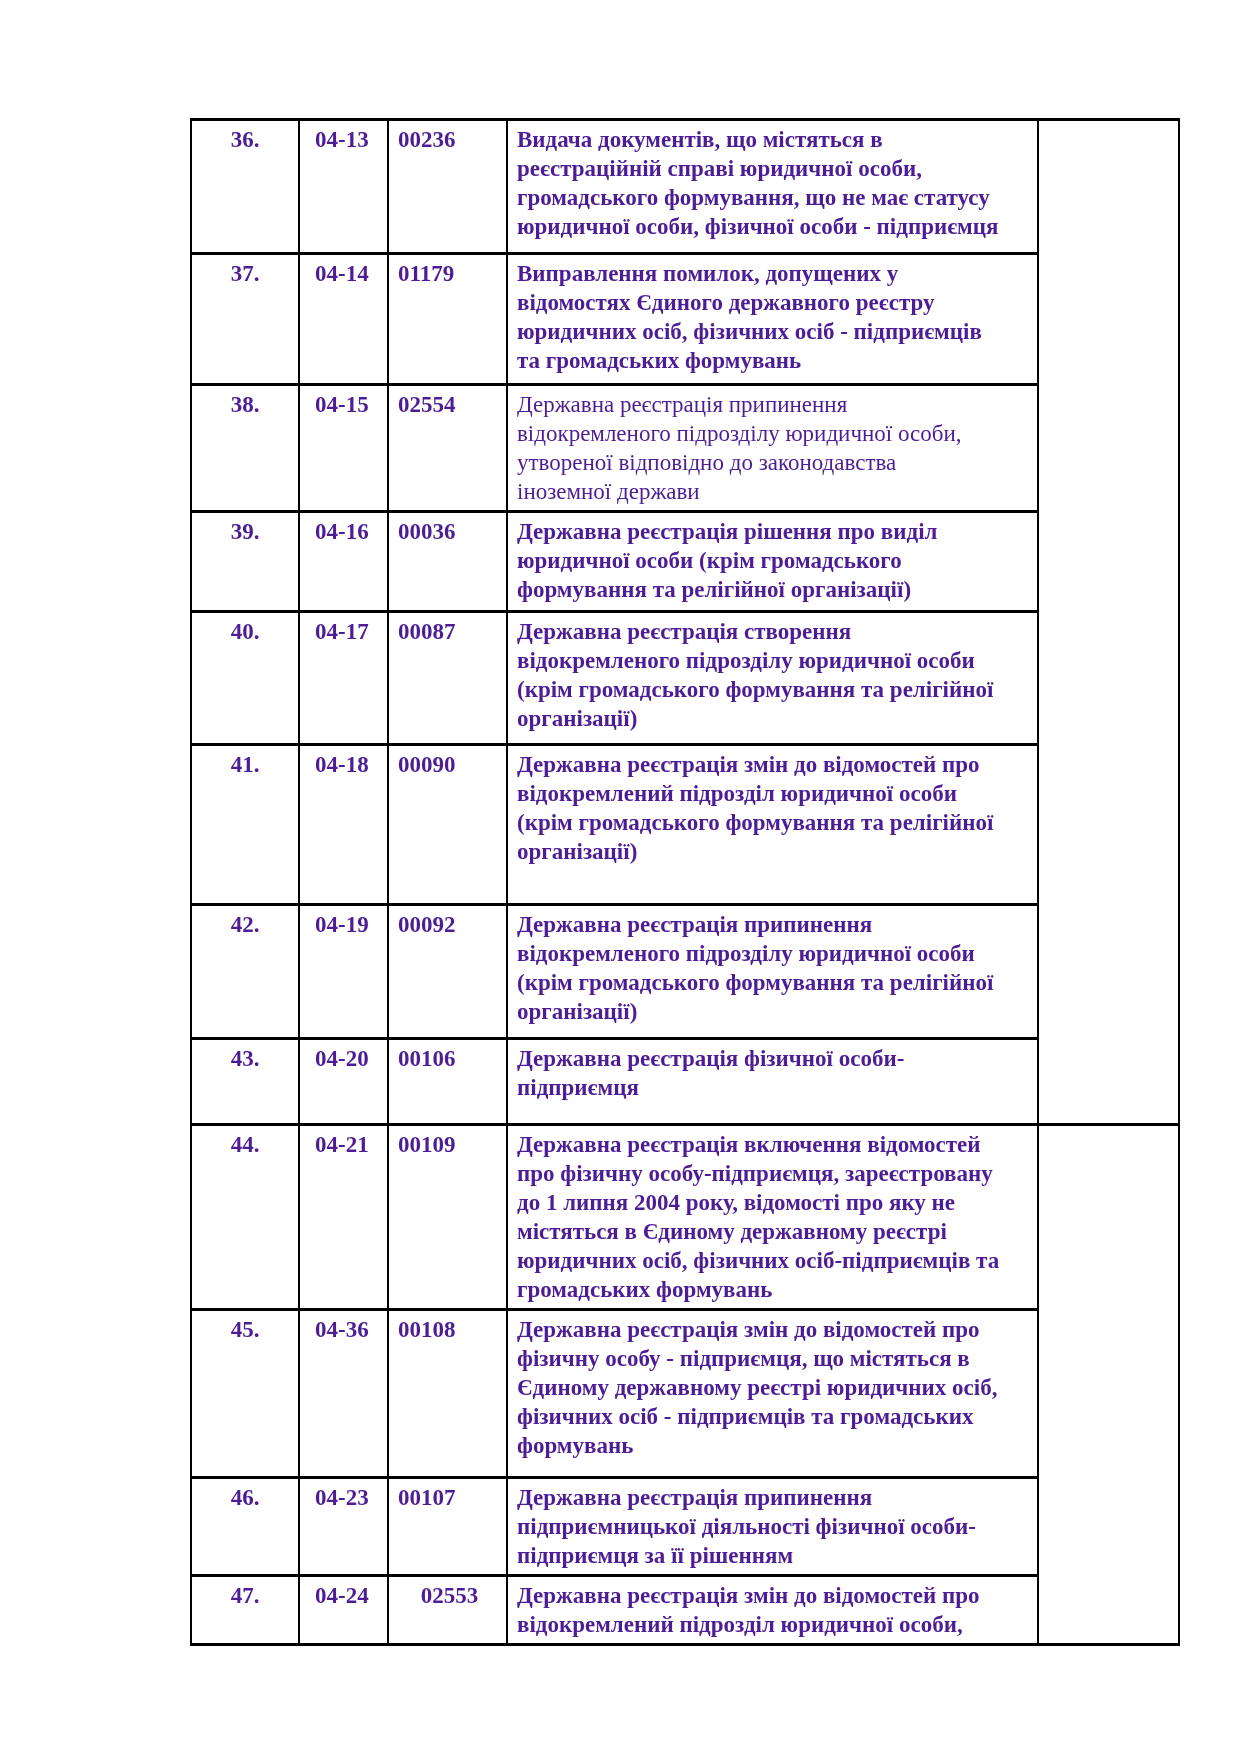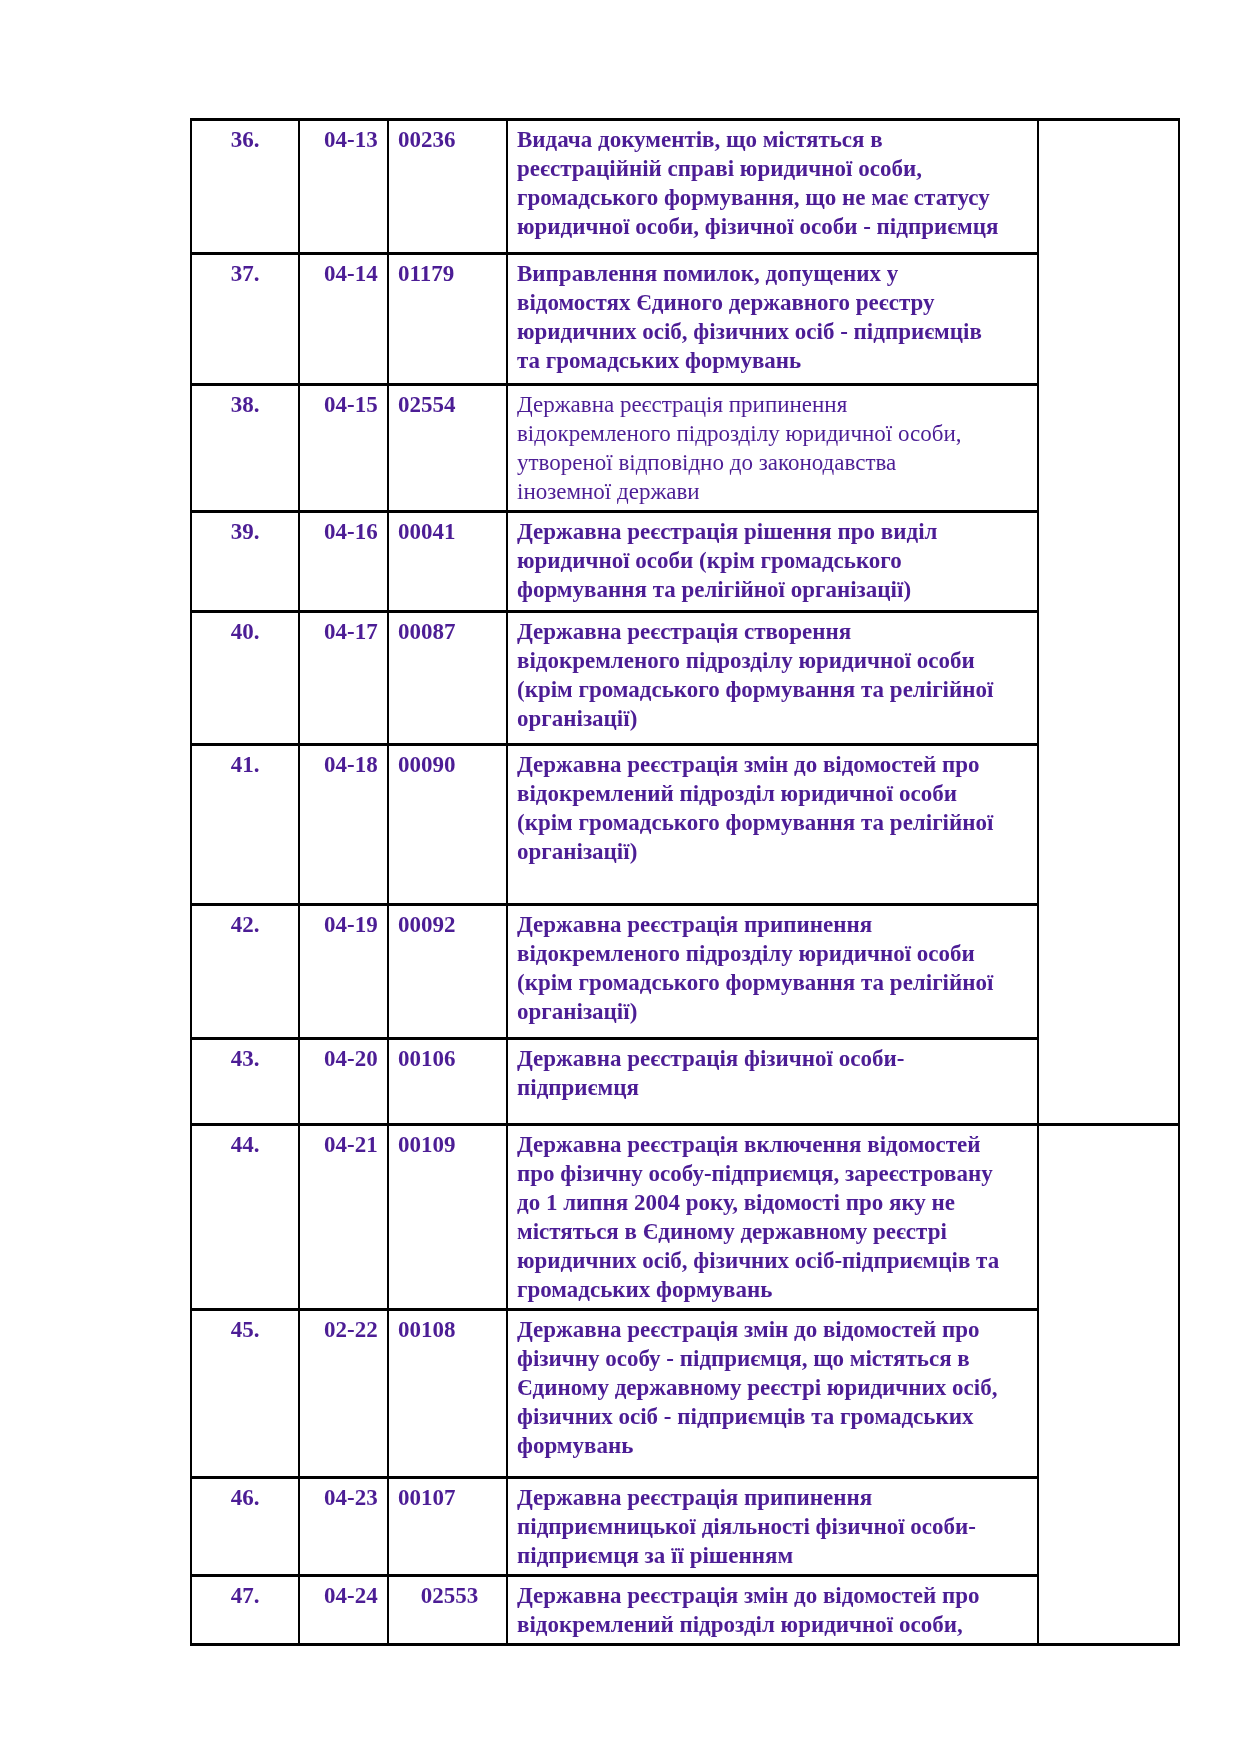--- a/index.html
+++ b/index.html
@@ -34,21 +34,21 @@
     border-top-width: 3px;
     border-bottom-width: 3px;
     vertical-align: top;
     font-size: 23px;
     line-height: 29px;
     font-weight: bold;
     padding: 4px 6px 4px 10px;
     overflow: hidden;
   }
   td.num   { text-align: center; padding-left: 4px; padding-right: 4px; }
-  td.code  { padding-left: 24px; }
+  td.code  { padding-left: 15px; }
   td.scode { padding-left: 9px; }
   td.scode.center { text-align: center; padding-left: 6px; padding-right: 2px; }
   td.desc  { white-space: pre-line; padding-left: 9px; }
   td.desc.regular { font-weight: normal; }
   td.note  { padding: 0; }
 </style>
 </head>
 <body>
 
 <div class="page">
@@ -85,21 +85,21 @@
     <td class="code">04-15</td>
     <td class="scode">02554</td>
     <td class="desc regular">Державна реєстрація припинення
 відокремленого підрозділу юридичної особи,
 утвореної відповідно до законодавства
 іноземної держави</td>
   </tr>
         <tr style="height: 100px;">
     <td class="num">39.</td>
     <td class="code">04-16</td>
-    <td class="scode">00041</td>
+    <td class="scode">00036</td>
     <td class="desc">Державна реєстрація рішення про виділ
 юридичної особи (крім громадського
 формування та релігійної організації)</td>
   </tr>
         <tr style="height: 133px;">
     <td class="num">40.</td>
     <td class="code">04-17</td>
     <td class="scode">00087</td>
     <td class="desc">Державна реєстрація створення
 відокремленого підрозділу юридичної особи
@@ -138,21 +138,21 @@
     <td class="desc">Державна реєстрація включення відомостей
 про фізичну особу-підприємця, зареєстровану
 до 1 липня 2004 року, відомості про яку не
 містяться в Єдиному державному реєстрі
 юридичних осіб, фізичних осіб-підприємців та
 громадських формувань</td>
   <td class="note" rowspan="4"></td>
         </tr>
         <tr style="height: 168px;">
     <td class="num">45.</td>
-    <td class="code">02-22</td>
+    <td class="code">04-36</td>
     <td class="scode">00108</td>
     <td class="desc">Державна реєстрація змін до відомостей про
 фізичну особу - підприємця, що містяться в
 Єдиному державному реєстрі юридичних осіб,
 фізичних осіб - підприємців та громадських
 формувань</td>
   </tr>
         <tr style="height: 87px;">
     <td class="num">46.</td>
     <td class="code">04-23</td>

